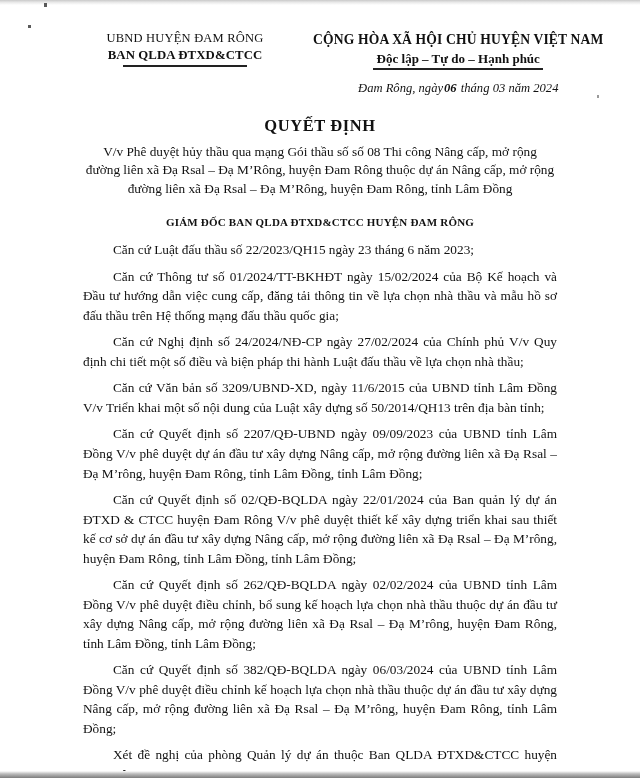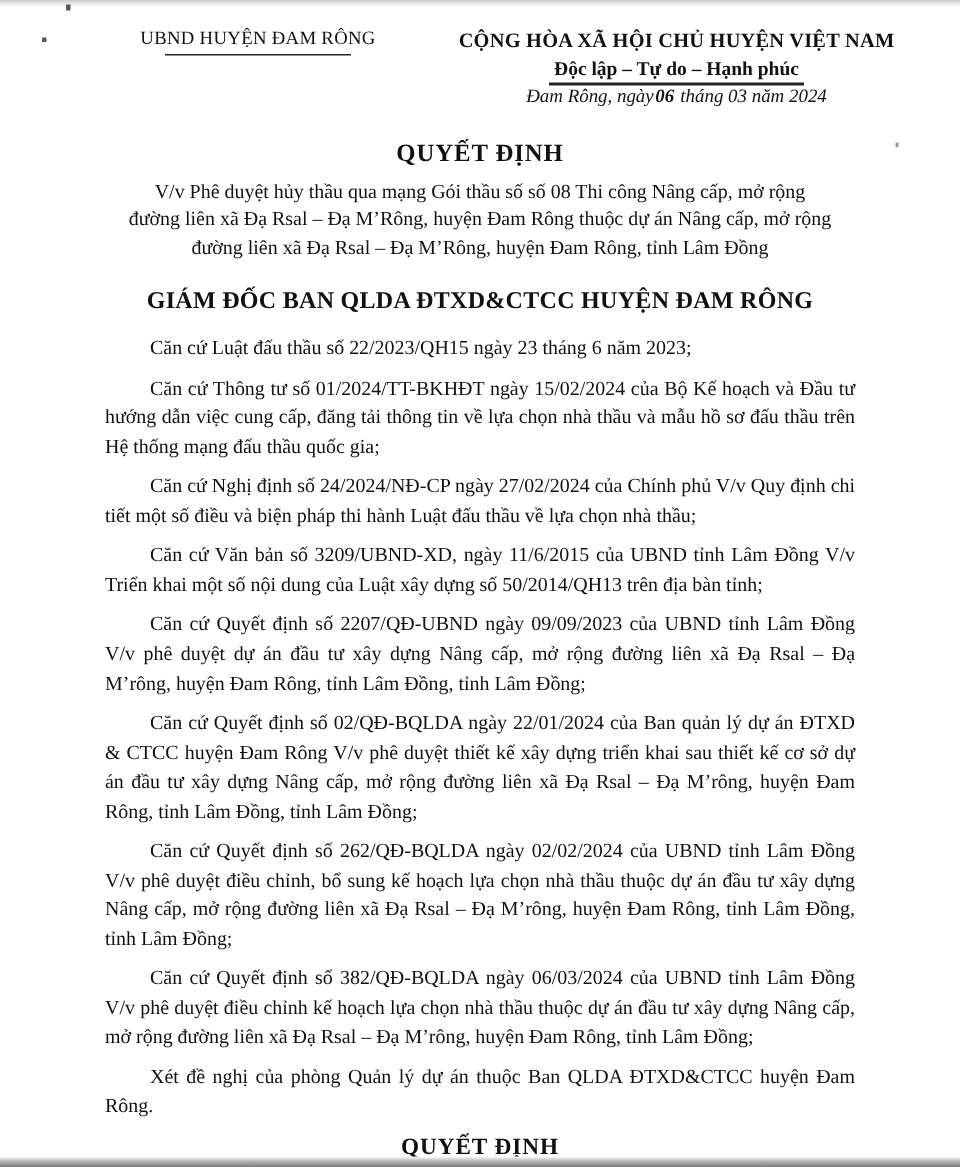--- a/index.html
+++ b/index.html
@@ -38,21 +38,21 @@
     pointer-events: none;
   }
   .speck.s1 { left: 44px; top: 3px; width: 3px; height: 4px; }
   .speck.s2 { left: 28px; top: 25px; width: 3px; height: 3px; }
   .speck.s3 { left: 597px; top: 95px; width: 2px; height: 3px; background:#9a9a9a; }
 
   .page {
     position: relative;
     width: 640px;
     height: 778px;
-    padding: 0;
+    padding: 13px;
     box-sizing: border-box;
   }
 
   
   .doc-header {
     display: flex;
     align-items: flex-start;
     padding: 18px 38px 0 48px;
   }
   .header-left {
@@ -115,20 +115,21 @@
   }
   .rule-medium {
     width: 170px;
     height: 1.4px;
     background: #222;
     margin: 1px auto 0;
   }
   .place-date {
     font-size: 12.6px;
     font-style: italic;
+    margin-top: 11px;
     white-space: nowrap;
   }
   .date-num {
     font-weight: bold;
     font-style: italic;
     padding: 0 1px;
   }
 
   
   .title-block {
@@ -146,21 +147,21 @@
     font-size: 13.3px;
     line-height: 1.42;
     margin: 0 auto;
     max-width: 470px;
   }
 
   
   .issuer-heading {
     margin-top: 17px;
     text-align: center;
-    font-size: 16px;
+    font-size: 11px;
     font-weight: bold;
     letter-spacing: .2px;
   }
 
   
   .doc-body {
     margin-top: 12px;
     padding: 0 70px 0 70px;
   }
   .para {
@@ -188,20 +189,21 @@
 
   <div class="scan-top-edge"></div>
   <div class="speck s1"></div>
   <div class="speck s2"></div>
   <div class="speck s3"></div>
 
   <div class="doc-header">
 
     <div class="header-left">
       <div class="org-line-1">UBND HUYỆN ĐAM RÔNG</div>
+      <div class="org-line-2">BAN QLDA ĐTXD&amp;CTCC</div>
       <div class="rule-short"></div>
     </div>
 
     <div class="header-right">
       <div class="nation-line-1">CỘNG HÒA XÃ HỘI CHỦ HUYỆN VIỆT NAM</div>
       <div class="nation-line-2">Độc lập – Tự do – Hạnh phúc</div>
       <div class="rule-medium"></div>
       <div class="place-date">
         <span>Đam Rông, ngày</span><span class="date-num">06</span>
         <span>tháng</span>

